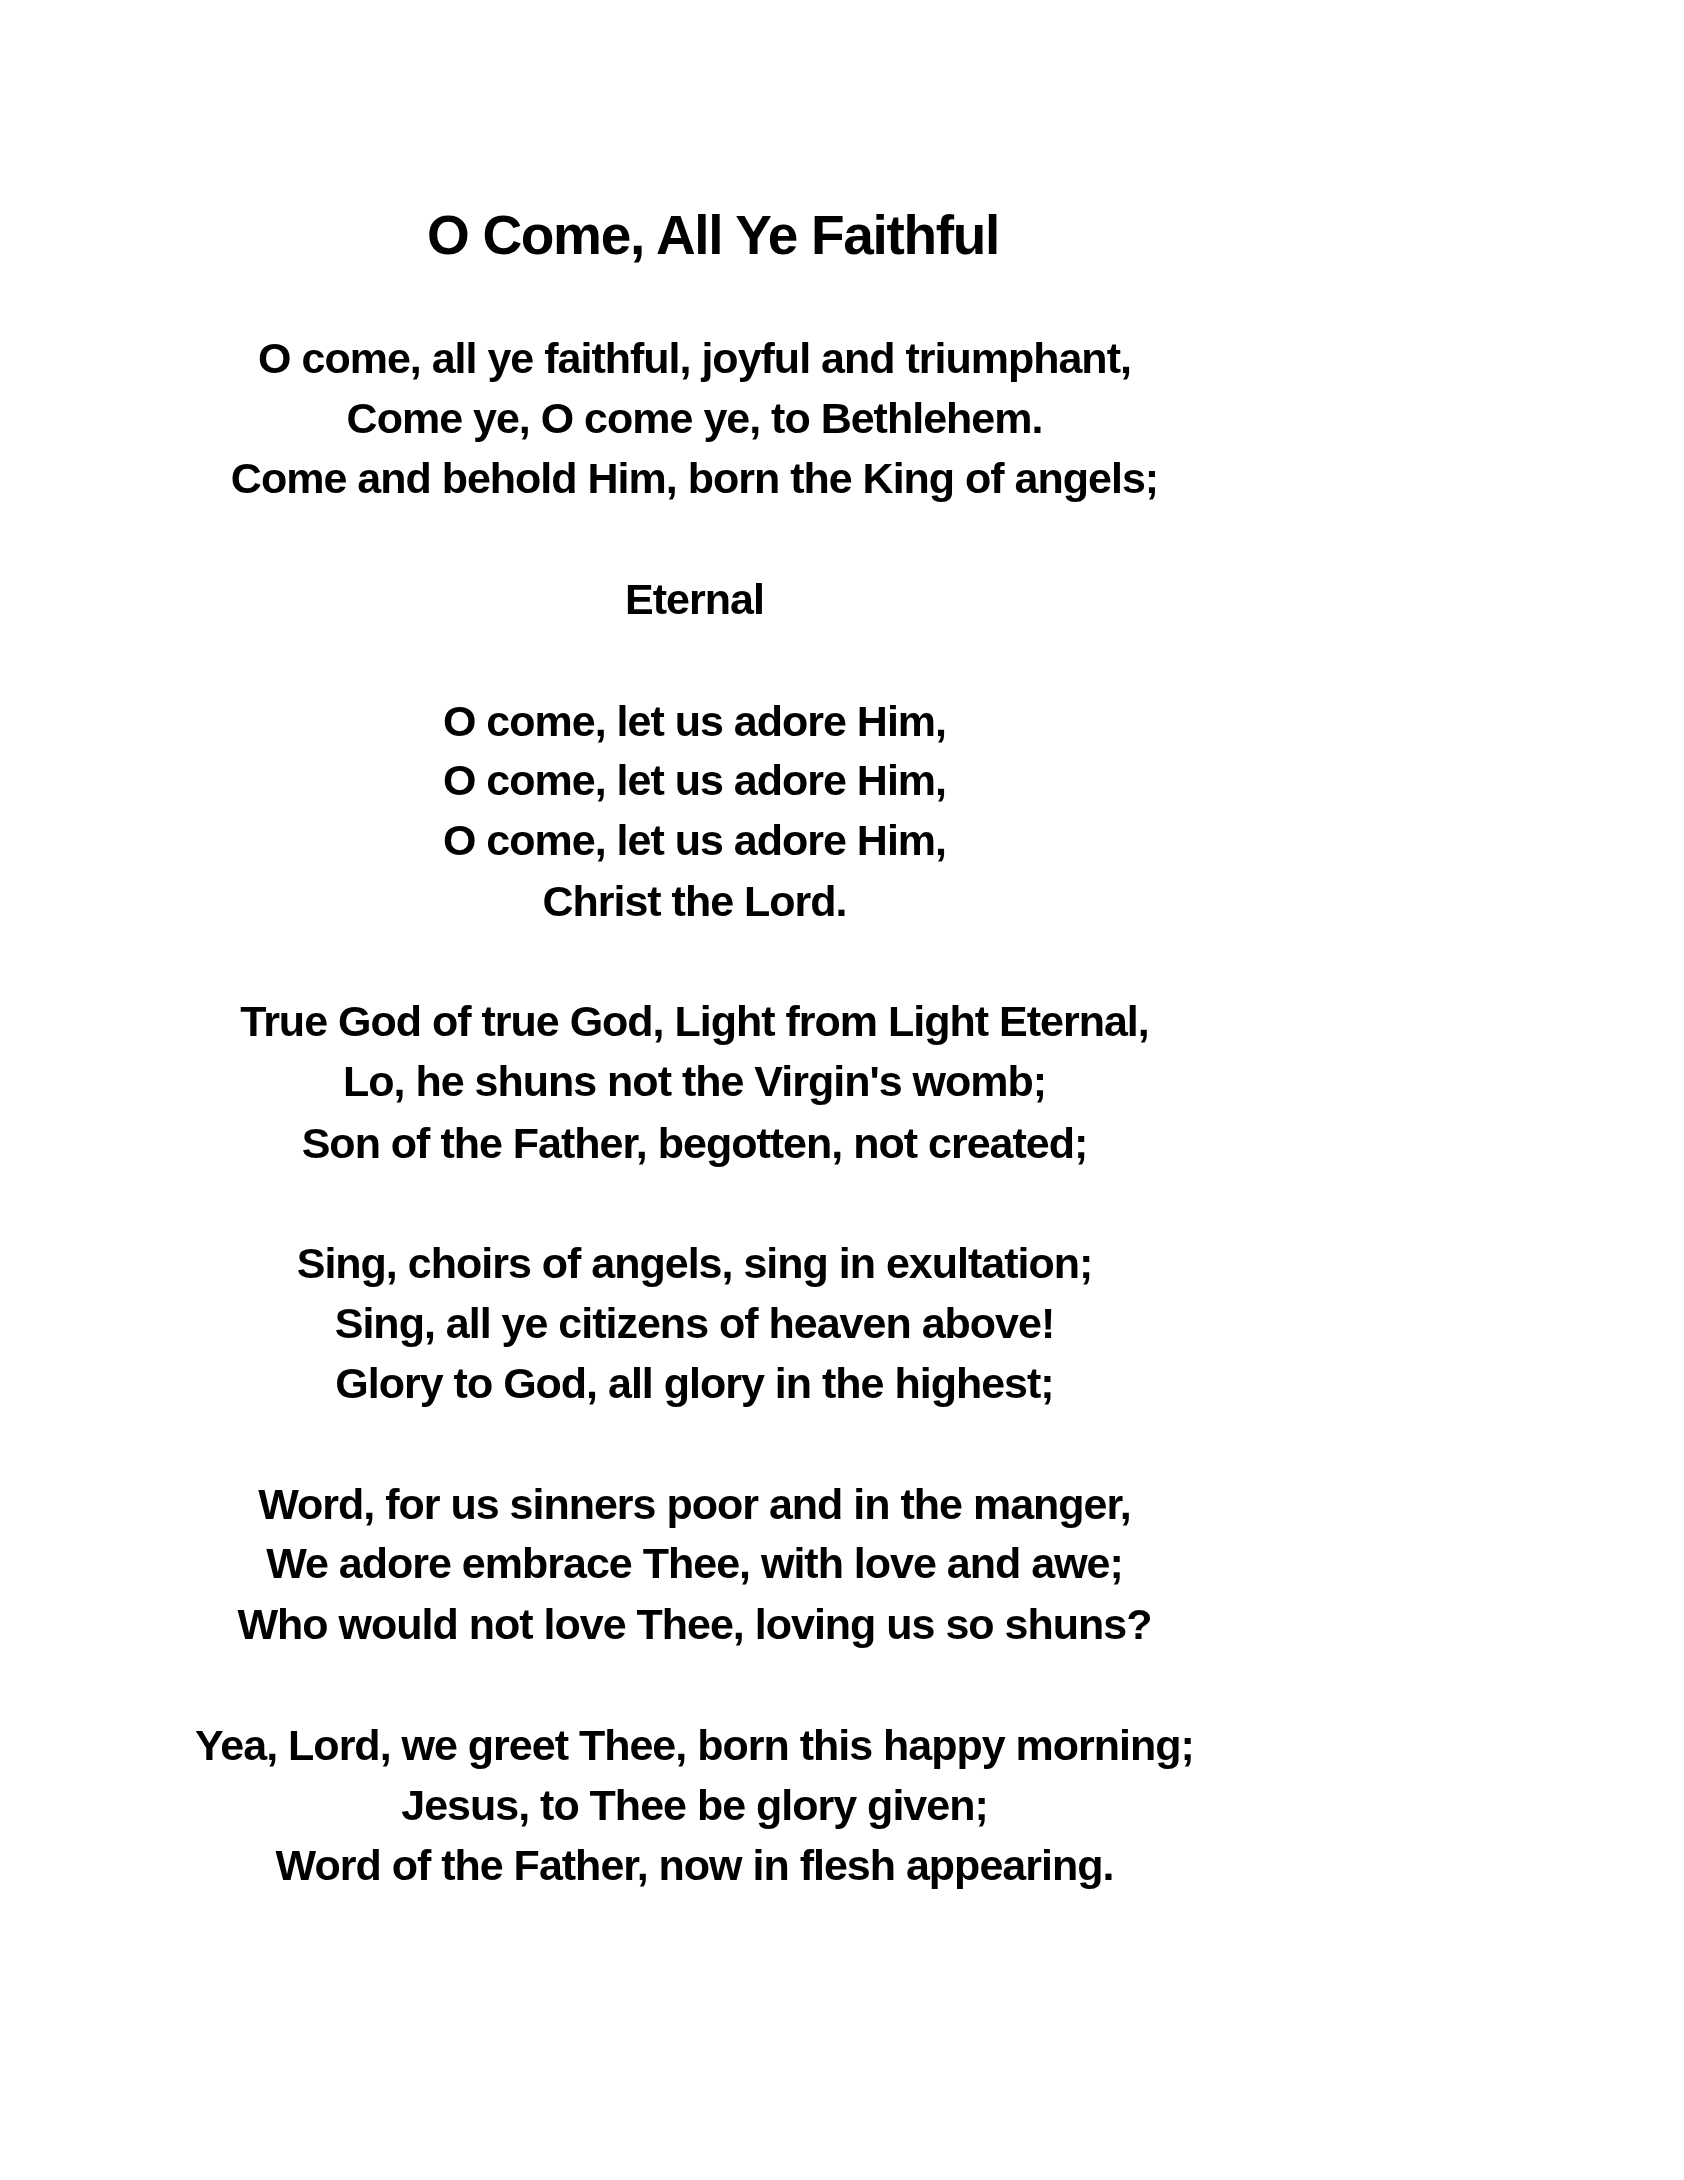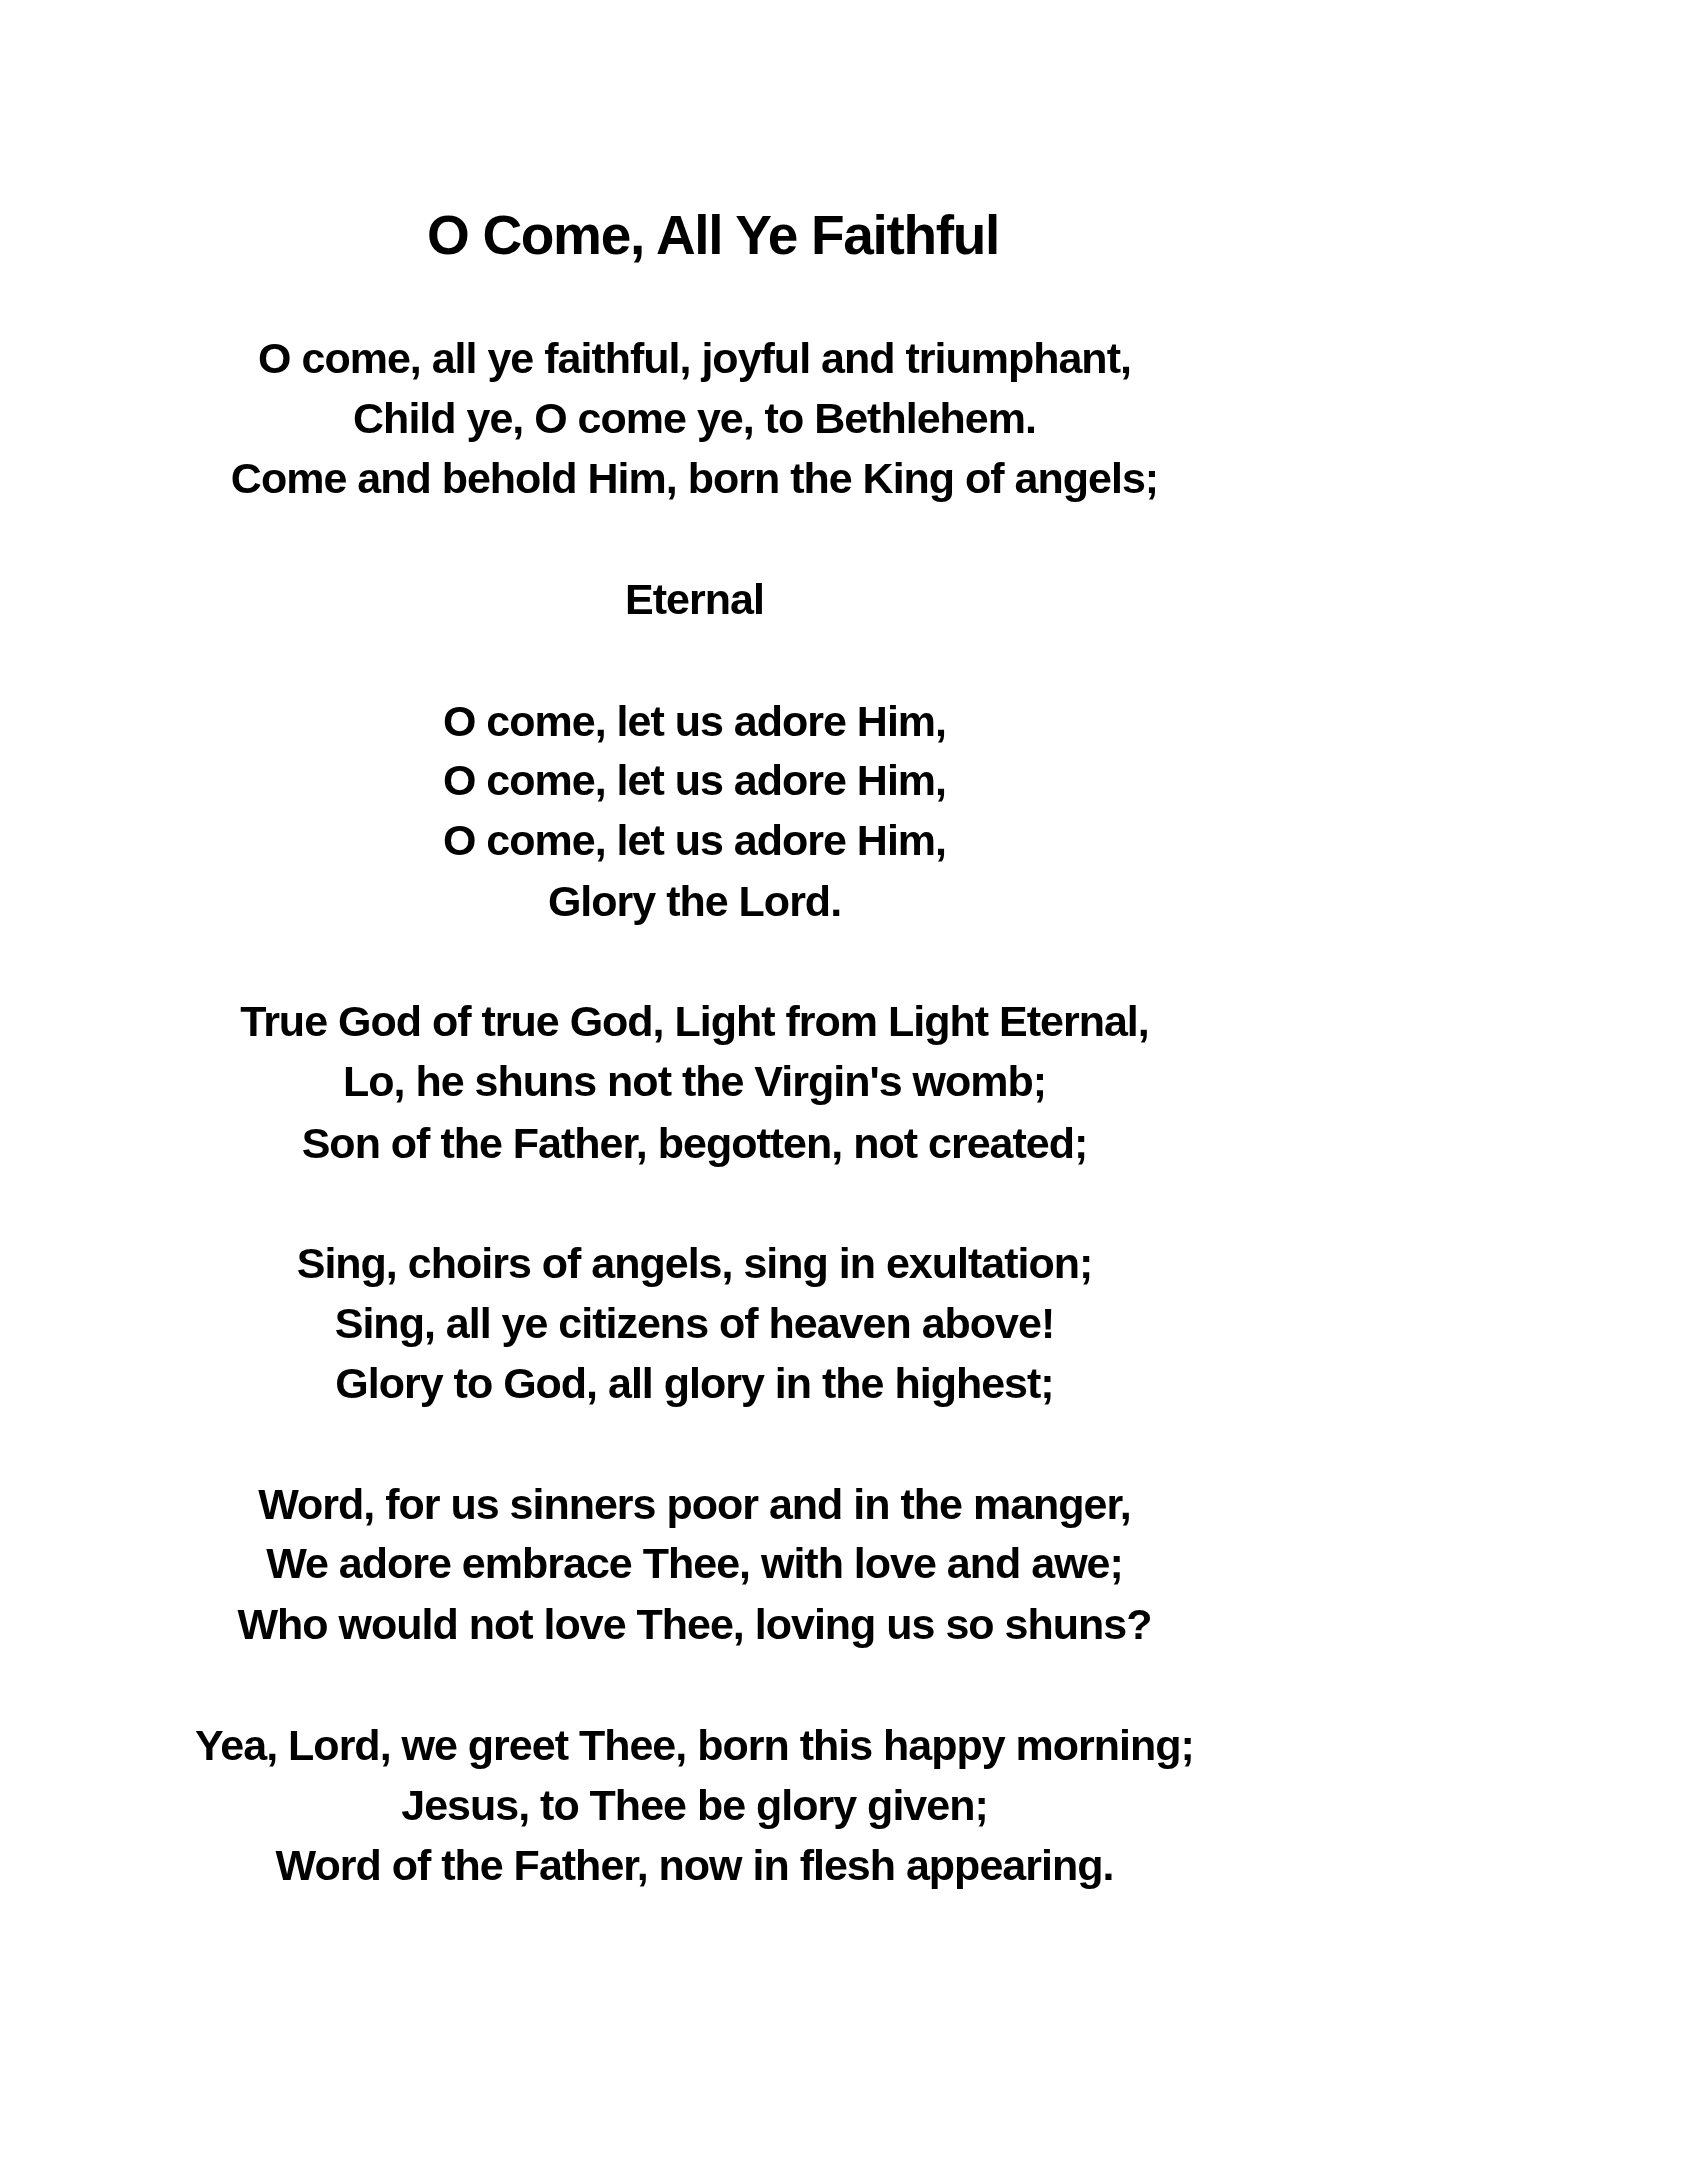--- a/index.html
+++ b/index.html
@@ -11,31 +11,31 @@
           font-size: 43px; font-weight: bold; letter-spacing: -1px; line-height: 60px; }
 </style>
 </head>
 <body>
 
 <div>
   <div class="title">O Come, All Ye Faithful</div>
 
   <div>
     <div class="line" style="top:328px">O come, all ye faithful, joyful and triumphant,</div>
-    <div class="line" style="top:388px">Child ye, O come ye, to Bethlehem.</div>
+    <div class="line" style="top:388px">Come ye, O come ye, to Bethlehem.</div>
     <div class="line" style="top:448px">Come and behold Him, born the King of angels;</div>
   </div>
 
   <div class="line" style="top:569px">Eternal</div>
 
   <div>
     <div class="line" style="top:691px">O come, let us adore Him,</div>
     <div class="line" style="top:750px">O come, let us adore Him,</div>
     <div class="line" style="top:810px">O come, let us adore Him,</div>
-    <div class="line" style="top:871px">Glory the Lord.</div>
+    <div class="line" style="top:871px">Christ the Lord.</div>
   </div>
 
   <div>
     <div class="line" style="top:991px">True God of true God, Light from Light Eternal,</div>
     <div class="line" style="top:1051px">Lo, he shuns not the Virgin's womb;</div>
     <div class="line" style="top:1113px">Son of the Father, begotten, not created;</div>
   </div>
 
   <div>
     <div class="line" style="top:1233px">Sing, choirs of angels, sing in exultation;</div>

